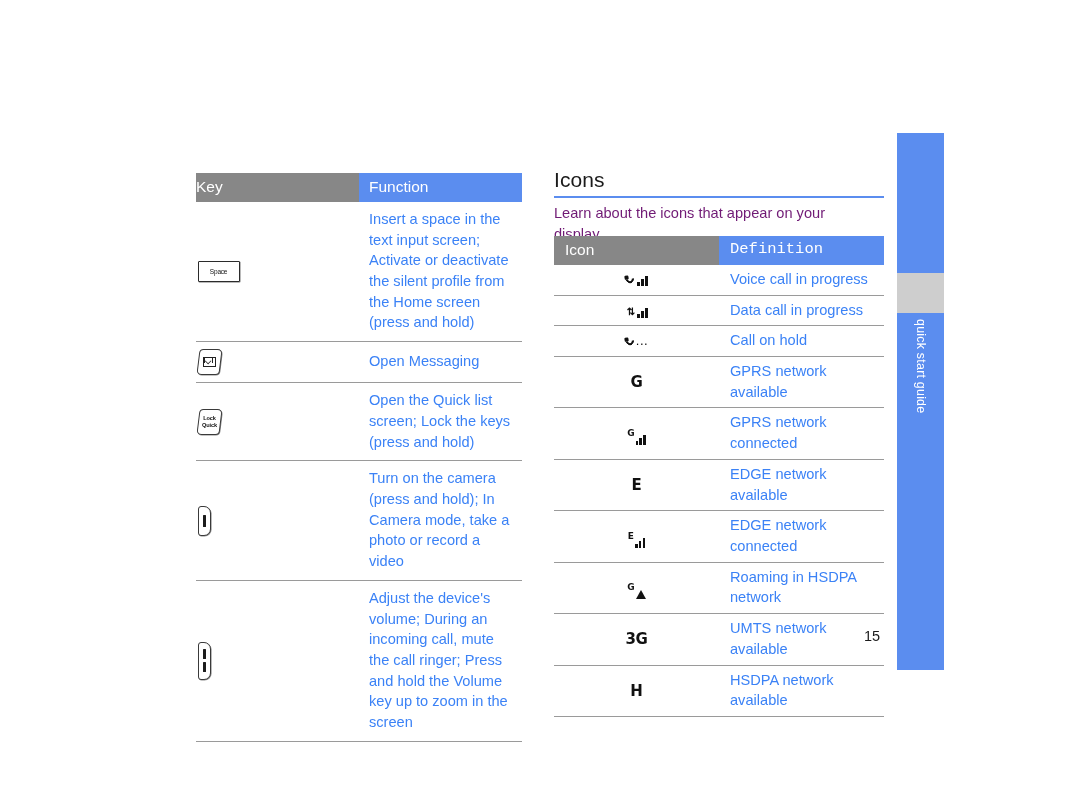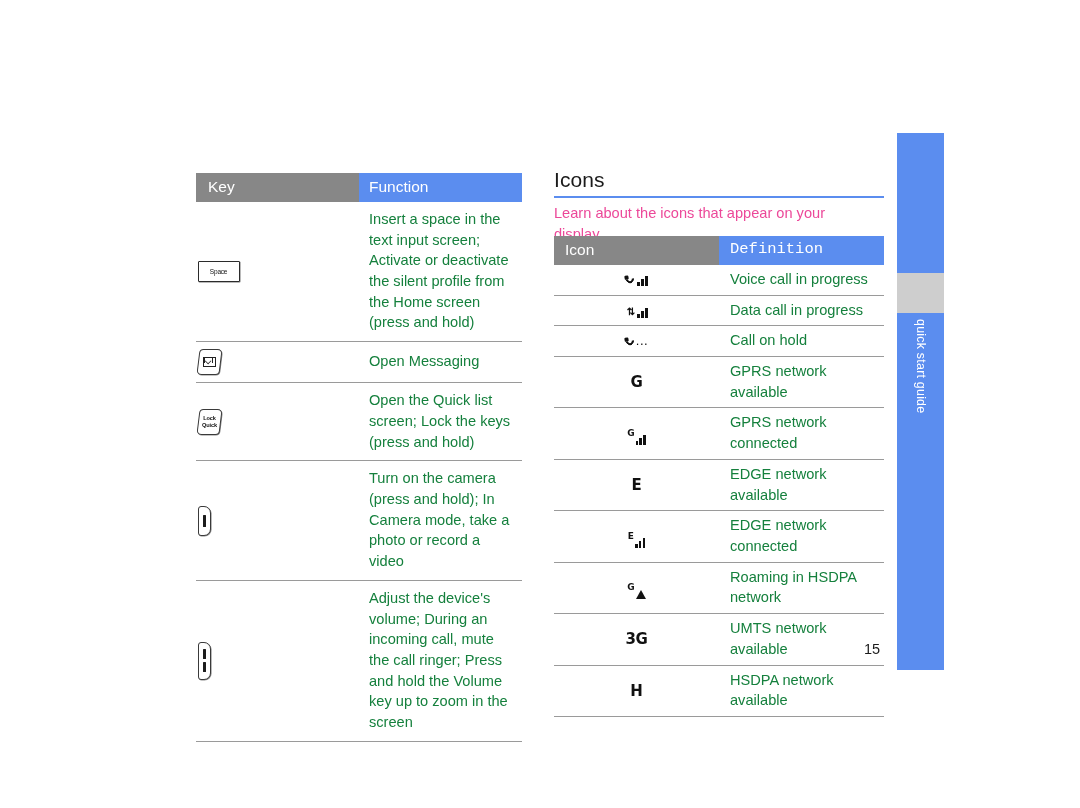--- a/index.html
+++ b/index.html
@@ -63,21 +63,20 @@
 
   
   .page-number {
     position: absolute;
     left: 855px;
     top: 628px;
     width: 34px;
     text-align: center;
     font-size: 14.5px;
     color: #1b1b1b;
-    margin-top: 13px;
   }
 
   
   .tbl {
     position: absolute;
     border-collapse: collapse;
     table-layout: fixed;
   }
   .tbl .hdr-key,
   .tbl .hdr-val {
@@ -90,34 +89,34 @@
   }
   .tbl .hdr-key { background: #878787; }
   .tbl .hdr-val { background: #5b8def; }
 
   .cell-icon {
     text-align: center;
     vertical-align: middle;
     padding: 7px 2px;
   }
   .cell-text {
-    color: #15803d;
+    color: #3b82f6;
     font-size: 14.6px;
     line-height: 1.42;
     vertical-align: middle;
     padding: 7px 6px 8px 0;
   }
 
   
   #key-table {
     left: 196px;
     top: 173px;
     width: 326px;
   }
-  #key-table .hdr-key { padding-left: 12px; }
+  #key-table .hdr-key { }
   #key-table .hdr-val { padding-left: 10px; }
   #key-table tbody tr { border-bottom: 1.3px solid #9a9a9a; }
   #key-table tbody tr:first-child { border-top: none; }
   #key-table .cell-icon { width: 80px; }
   #key-table .cell-text { padding-left: 10px; }
 
   
   .section-title {
     position: absolute;
     left: 554px;
@@ -134,21 +133,21 @@
     height: 1.6px;
     background: #5b8def;
   }
   .section-body {
     position: absolute;
     left: 554px;
     top: 203px;
     width: 320px;
     font-size: 14.6px;
     line-height: 1.45;
-    color: #ec4899;
+    color: #701a75;
   }
 
   #icon-table {
     left: 554px;
     top: 236px;
     width: 330px;
   }
   #icon-table .hdr-key { padding-left: 11px; }
   #icon-table .hdr-val { padding-left: 11px; font-family: Liberation Mono, monospace; }
   #icon-table tbody tr { border-bottom: 1.3px solid #9a9a9a; }

